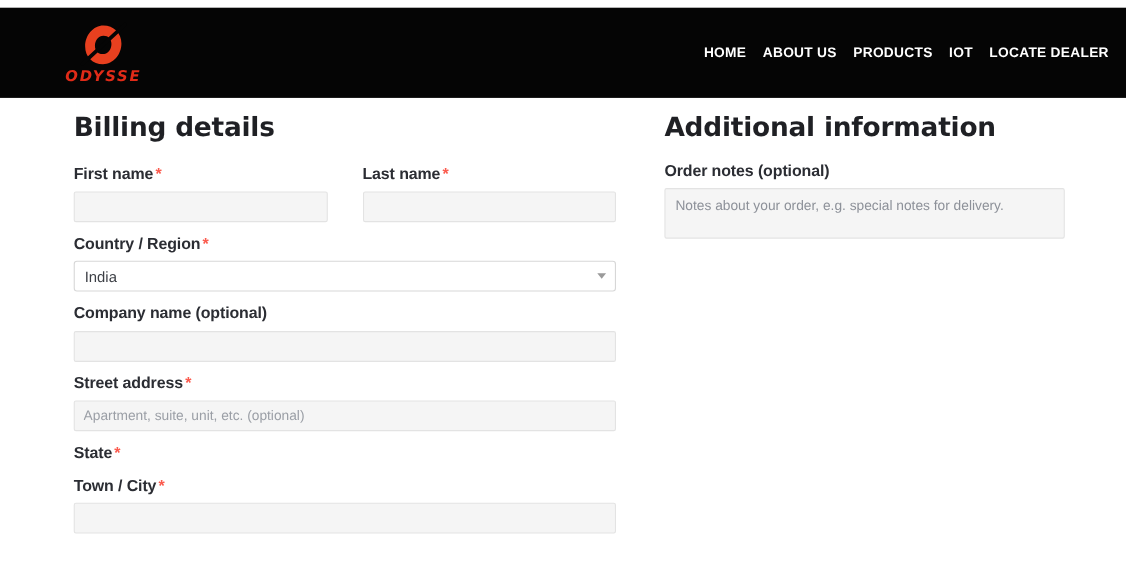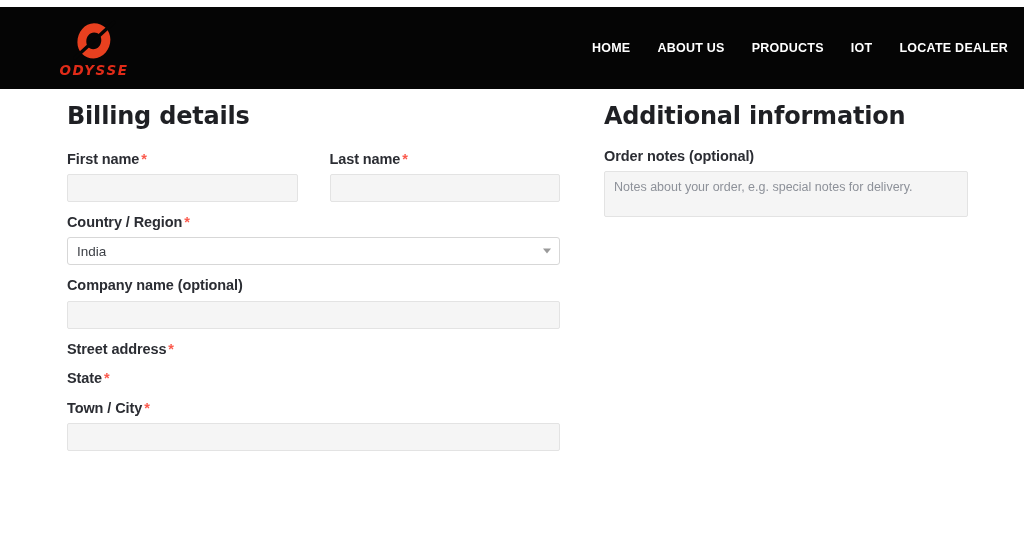--- a/index.html
+++ b/index.html
@@ -61,21 +61,21 @@
     font-style: italic;
     letter-spacing: 1.6px;
     color: #e02b18;
     line-height: 1;
     margin-top: 1px;
   }
 
   .main-nav {
     display: flex;
     align-items: center;
-    gap: 27px;
+    gap: 15px;
     margin-right: 2px;
   }
   .nav-item {
     color: #ffffff;
     font-family: "Liberation Sans", sans-serif;
     font-size: 12.5px;
     font-weight: 700;
     letter-spacing: 0.25px;
     text-decoration: none;
     white-space: nowrap;
@@ -285,20 +285,21 @@
 
       <div class="field">
         <label class="field-label">Company name (optional)</label>
         <input class="input-box" type="text" value="" style="">
       </div>
 
       <div class="field">
         <label class="field-label">
           <span>Street address</span><span class="req">*</span>
         </label>
+        <input class="input-box stacked-input" type="text" placeholder="Apartment, suite, unit, etc. (optional)" style="">
       </div>
 
       <div class="field">
         <label class="field-label">
           <span>State</span><span class="req">*</span>
         </label>
       </div>
 
       <div class="field">
         <label class="field-label">

